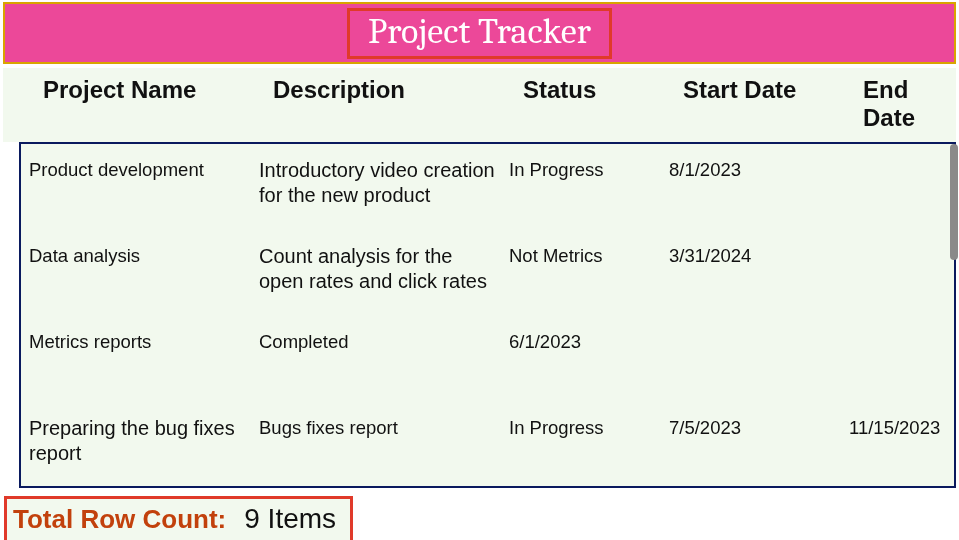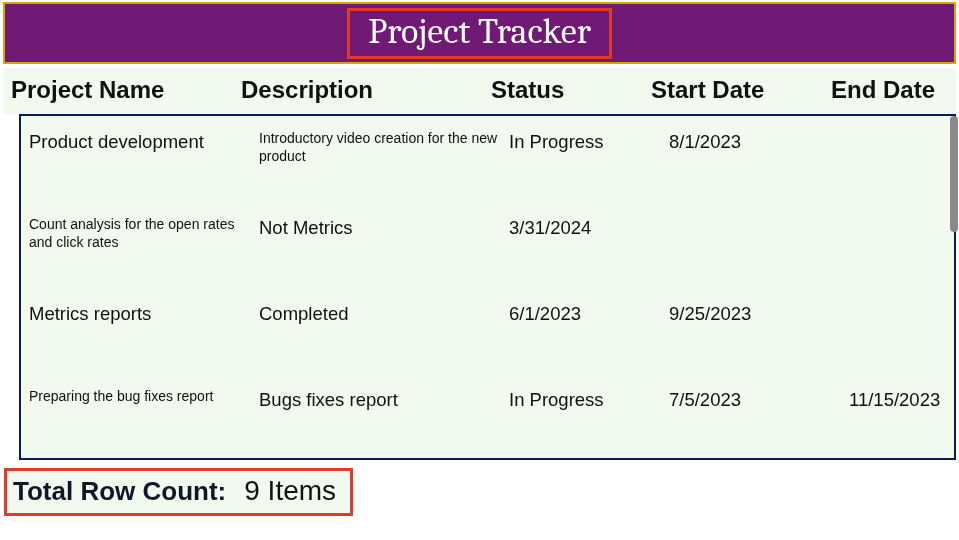--- a/index.html
+++ b/index.html
@@ -7,21 +7,21 @@
     width: 959px;
     height: 540px;
     font-family: "Segoe UI", Arial, sans-serif;
     background: #fff;
     overflow: hidden;
   }
   .header-bar {
     width: 953px;
     margin: 2px 3px 0 3px;
     height: 62px;
-    background: #701a75;
+    background: #ec4899;
     border: 2px solid #d9a400;
     display: flex;
     align-items: center;
     justify-content: center;
   }
   .title-box {
     border: 3px solid #e03a2a;
     padding: 0px 18px 4px 18px;
   }
   .title-text {
@@ -37,20 +37,21 @@
   .thead-row {
     display: grid;
     grid-template-columns: 230px 250px 160px 180px 133px;
     padding: 8px 0 10px 8px;
     background: #f2f9ee;
   }
   .th {
     font-size: 24px;
     font-weight: 700;
     color: #111;
+    margin-left: 32px;
   }
   .data-wrapper {
     position: relative;
     padding-left: 16px;
   }
   .data-scroll {
     height: 346px;
     overflow-y: hidden;
     border: 2px solid #0a1a5e;
     background: #f2f9ee;
@@ -61,21 +62,21 @@
     padding: 14px 0 10px 8px;
     height: 86px;
   }
   .cell {
     font-size: 18.5px;
     color: #111;
     line-height: 1.25;
     padding-right: 10px;
   }
   .cell-desc {
-    font-size: 14px;
+    font-size: 20px;
     overflow: hidden;
     max-height: 60px;
   }
   .scrollbar {
     position: absolute;
     right: -2px;
     top: 2px;
     width: 8px;
     height: 116px;
     background: #8a8a8a;
@@ -85,21 +86,21 @@
     margin: 8px 0 0 4px;
     display: inline-flex;
     align-items: center;
     border: 3px solid #e03a2a;
     padding: 4px 14px 6px 6px;
     background: #f2f9ee;
   }
   .footer-label {
     font-size: 26px;
     font-weight: 700;
-    color: #0f172a;
+    color: #c2410c;
   }
   .footer-value {
     font-size: 28px;
     color: #111;
     margin-left: 18px;
   }
 </style>
 </head>
 <body>
 
@@ -122,29 +123,29 @@
 
   <div class="data-wrapper">
     <div class="data-scroll">
       <div class="row">
         <div class="cell">Product development</div>
         <div class="cell cell-desc">Introductory video creation for the new product</div>
         <div class="cell">In Progress</div>
         <div class="cell">8/1/2023</div>
       </div>
       <div class="row">
+        <div class="cell">Data analysis</div>
         <div class="cell cell-desc">Count analysis for the open rates and click rates</div>
         <div class="cell">Not Metrics</div>
         <div class="cell">3/31/2024</div>
       </div>
       <div class="row">
         <div class="cell">Metrics reports</div>
         <div class="cell">Completed</div>
         <div class="cell">6/1/2023</div>
-        <div class="cell">9/25/2023</div>
       </div>
       <div class="row">
         <div class="cell cell-desc">Preparing the bug fixes report</div>
         <div class="cell">Bugs fixes report</div>
         <div class="cell">In Progress</div>
         <div class="cell">7/5/2023</div>
         <div class="cell">11/15/2023</div>
       </div>
     </div>
     <div class="scrollbar"></div>

